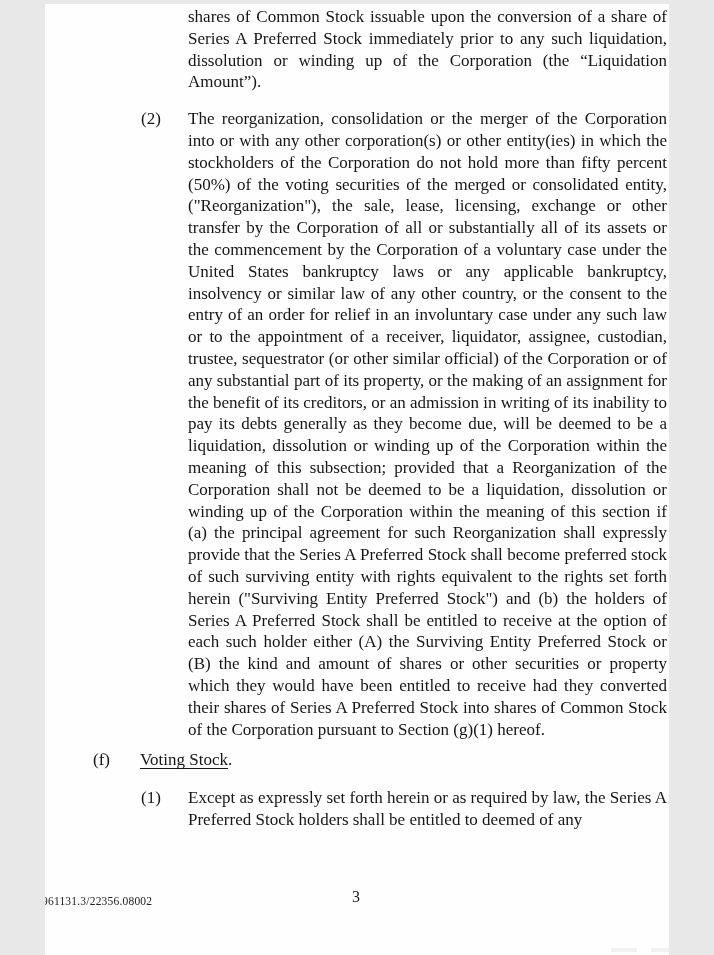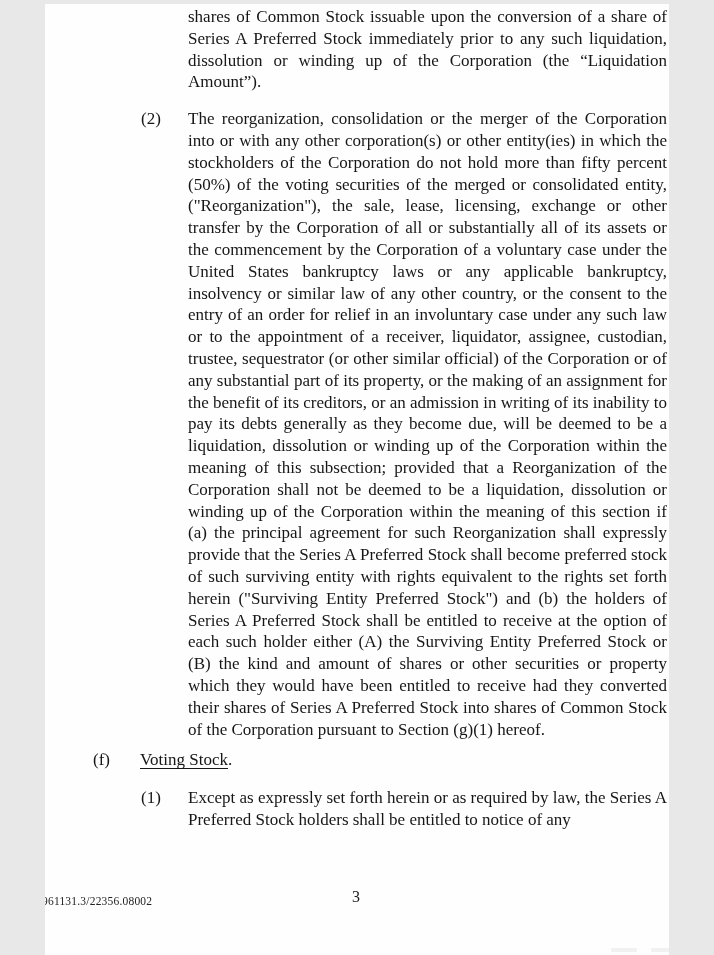--- a/index.html
+++ b/index.html
@@ -107,21 +107,21 @@
     <p class="para">The reorganization, consolidation or the merger of the Corporation into or with any other corporation(s) or other entity(ies) in which the stockholders of the Corporation do not hold more than fifty percent (50%) of the voting securities of the merged or consolidated entity, ("Reorganization"), the sale, lease, licensing, exchange or other transfer by the Corporation of all or substantially all of its assets or the commencement by the Corporation of a voluntary case under the United States bankruptcy laws or any applicable bankruptcy, insolvency or similar law of any other country, or the consent to the entry of an order for relief in an involuntary case under any such law or to the appointment of a receiver, liquidator, assignee, custodian, trustee, sequestrator (or other similar official) of the Corporation or of any substantial part of its property, or the making of an assignment for the benefit of its creditors, or an admission in writing of its inability to pay its debts generally as they become due, will be deemed to be a liquidation, dissolution or winding up of the Corporation within the meaning of this subsection; provided that a Reorganization of the Corporation shall not be deemed to be a liquidation, dissolution or winding up of the Corporation within the meaning of this section if (a) the principal agreement for such Reorganization shall expressly provide that the Series A Preferred Stock shall become preferred stock of such surviving entity with rights equivalent to the rights set forth herein ("Surviving Entity Preferred Stock") and (b) the holders of Series A Preferred Stock shall be entitled to receive at the option of each such holder either (A) the Surviving Entity Preferred Stock or (B) the kind and amount of shares or other securities or property which they would have been entitled to receive had they converted their shares of Series A Preferred Stock into shares of Common Stock of the Corporation pursuant to Section (g)(1) hereof.</p>
   </div>
 
   <div class="heading-f">
     <span class="hnum">(f)</span>
     <span class="htitle"><span class="underlined">Voting Stock</span><span>.</span></span>
   </div>
 
   <div class="clause clause-1">
     <span class="num">(1)</span>
-    <p class="para">Except as expressly set forth herein or as required by law, the Series A Preferred Stock holders shall be entitled to notice of any</p>
+    <p class="para">Except as expressly set forth herein or as required by law, the Series A Preferred Stock holders shall be entitled to deemed of any</p>
   </div>
 
   <span class="footer-docket">961131.3/22356.08002</span>
 
   <span class="footer-pagenum">3</span>
 
   <div class="scan-artifact">
     <span class="smudge s1"></span>
     <span class="smudge s2"></span>
     <span class="smudge s3"></span>

